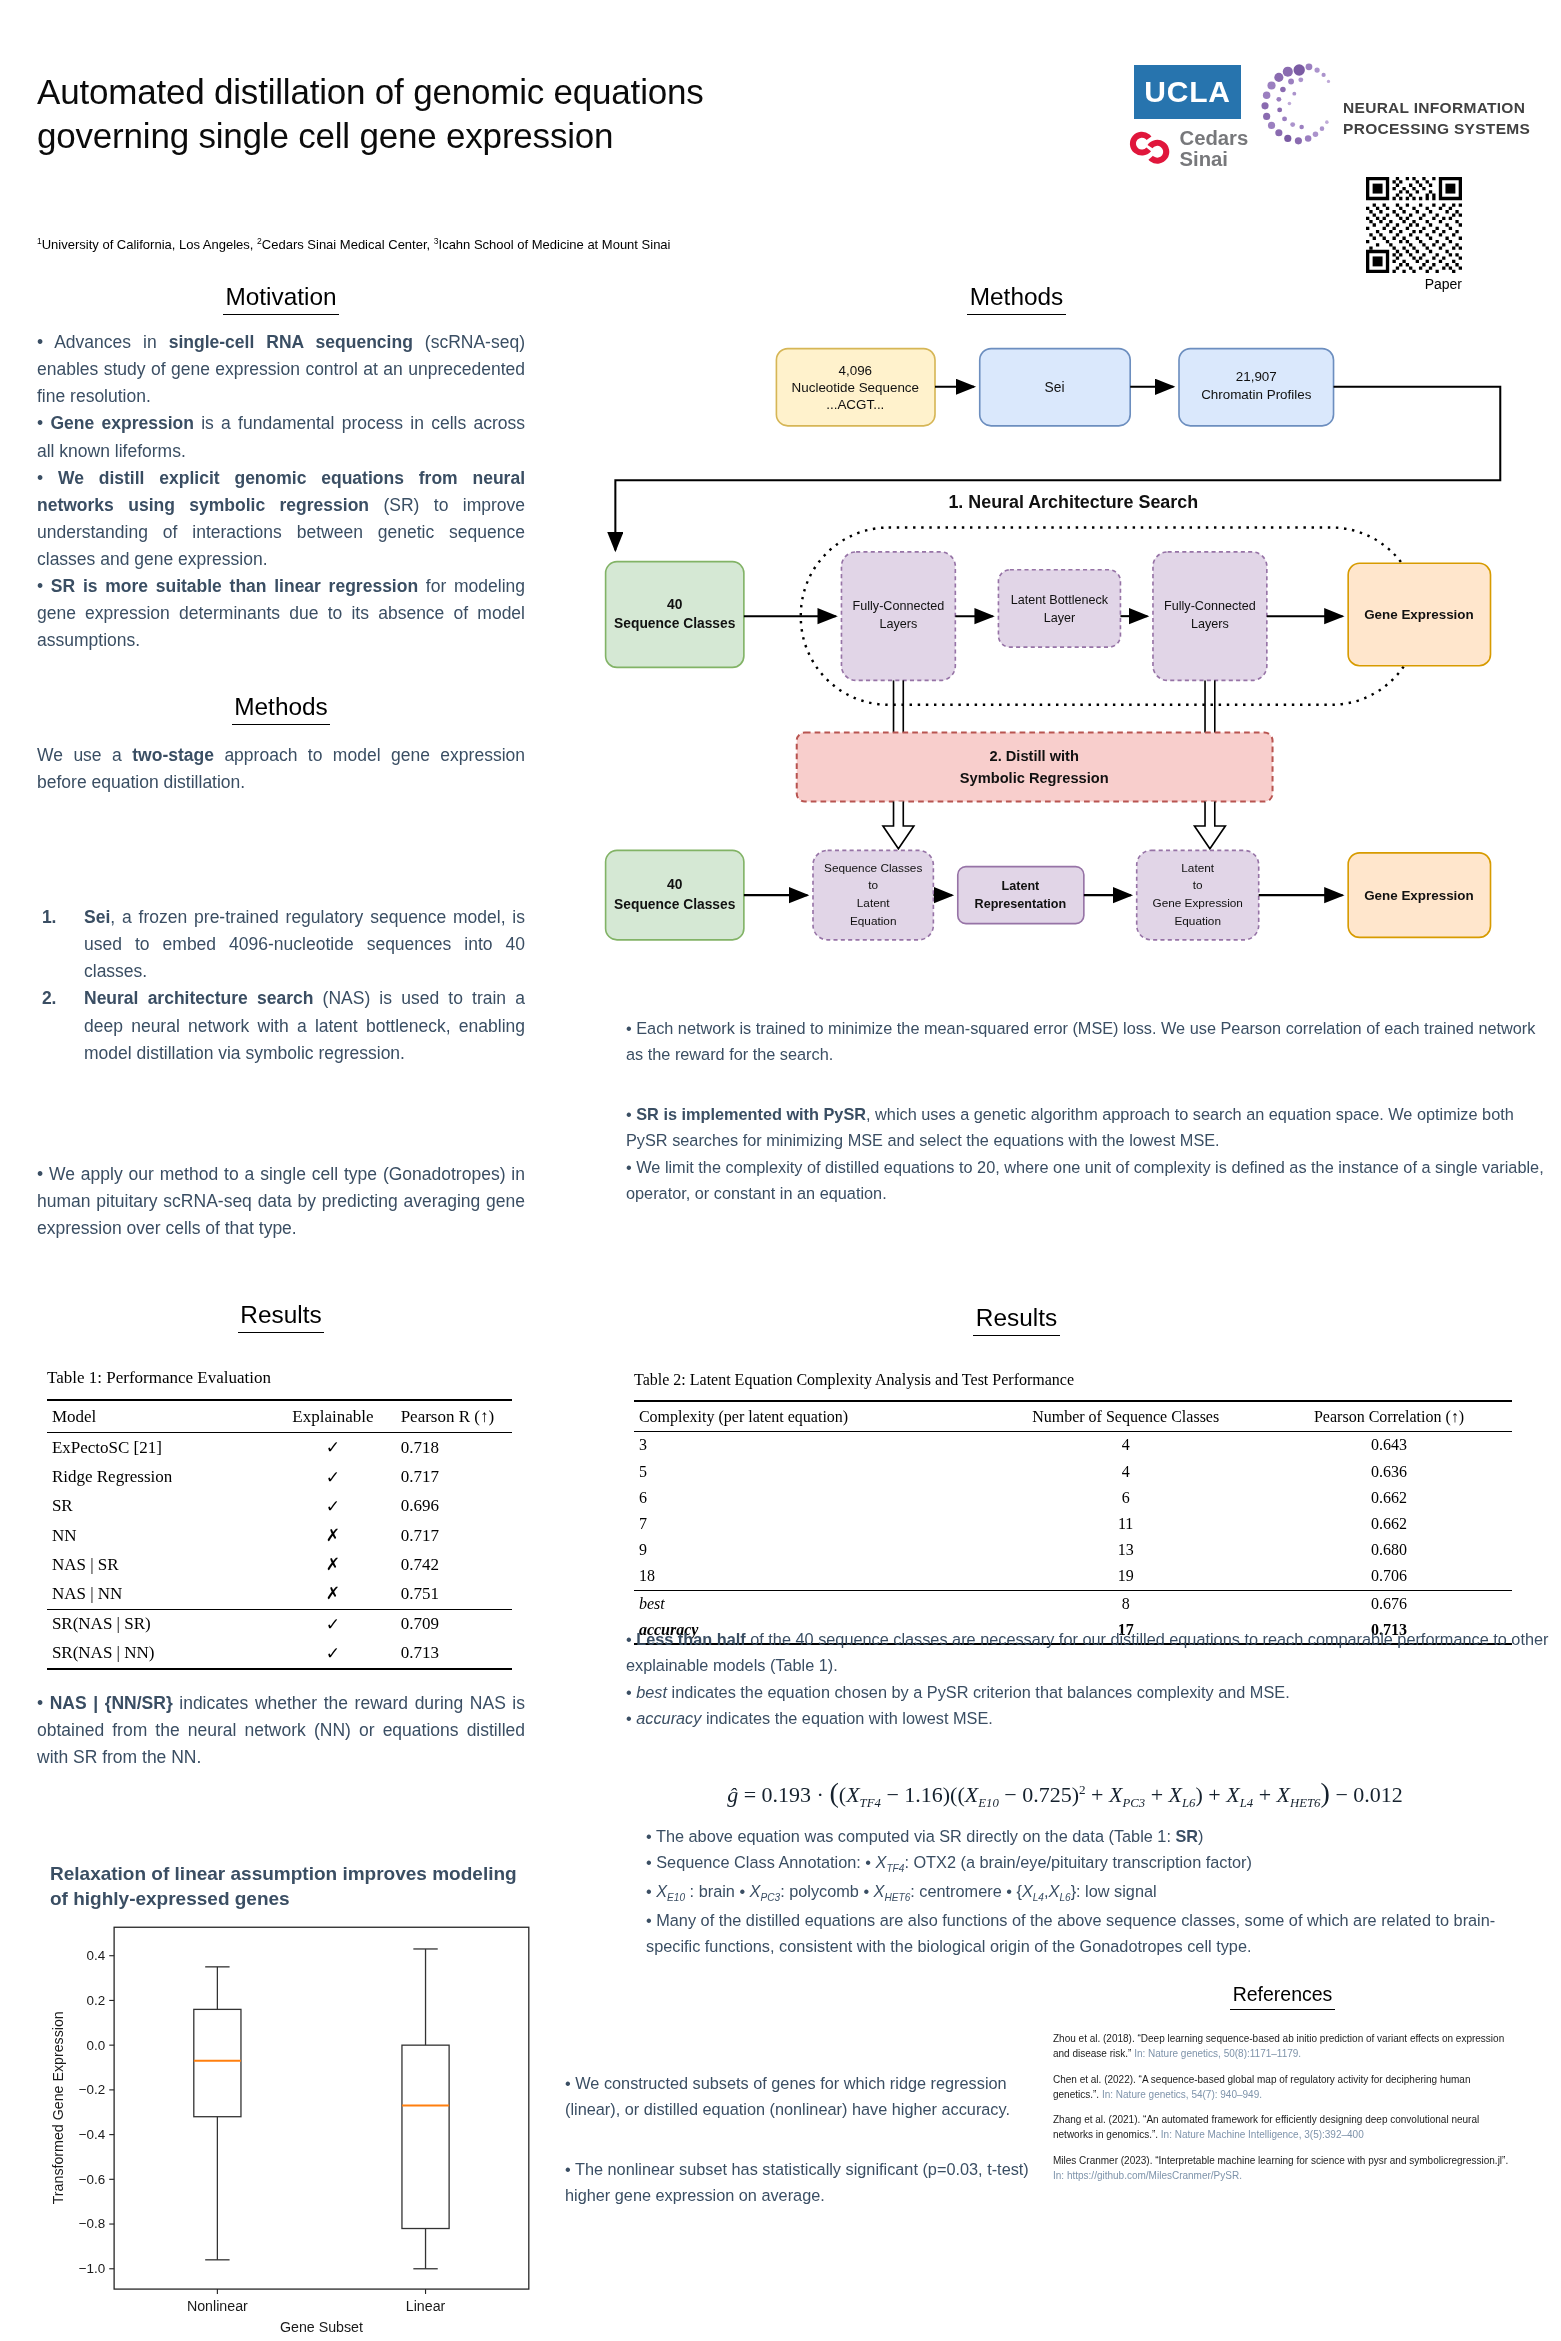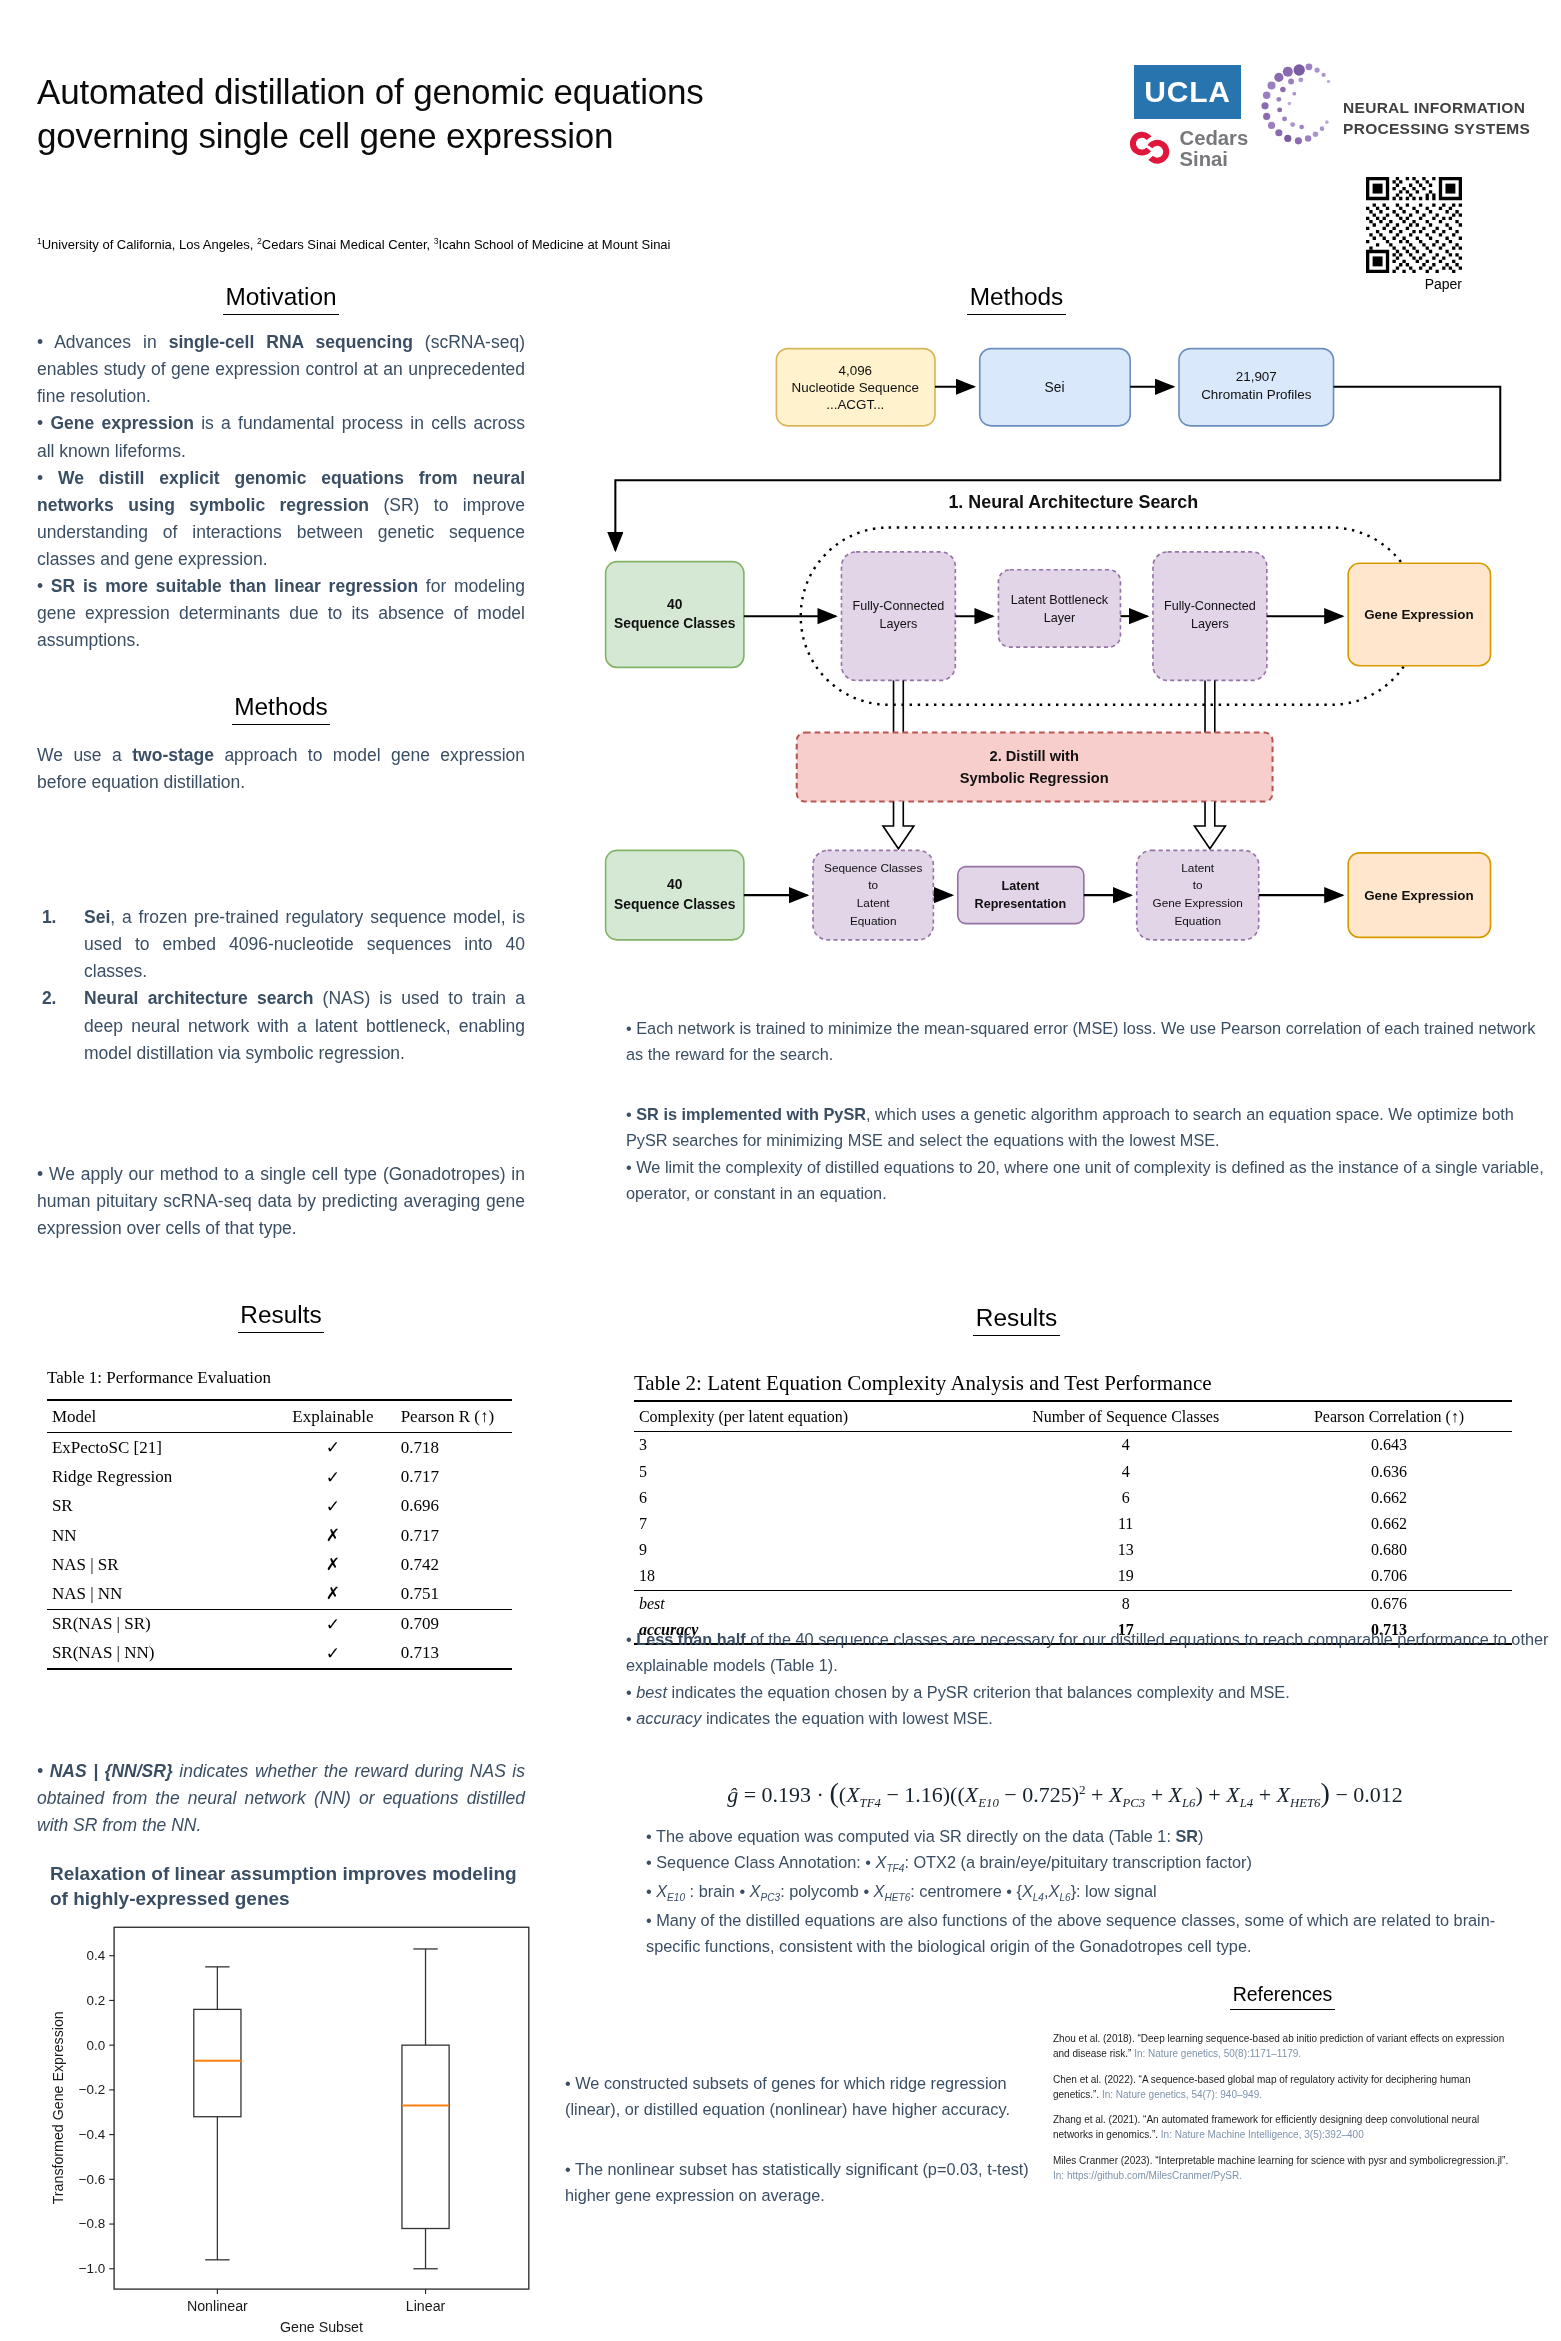--- a/index.html
+++ b/index.html
@@ -225,21 +225,21 @@
           </tr>
         <tr>
             <td class="rule-bot2">SR(NAS | NN)</td>
             <td class="rule-bot2 c">✓</td>
             <td class="rule-bot2">0.713</td>
           </tr>
       </tbody>
     </table>
   </div>
 
-  <div class="abs body" style="left:37px;top:1758px;width:488px;font-style:italic;">
+  <div class="abs body" style="left:37px;top:1690px;width:488px;">
     <p><span>• </span><b>NAS | {NN/SR}</b><span> indicates whether the reward during NAS is obtained from the neural network (NN) or equations distilled with SR from the NN.</span></p>
   </div>
 
   <div class="abs bp-head" style="left:50px;top:1861px;width:472px;">Relaxation of linear assumption improves modeling of highly-expressed genes</div>
 
   <div class="abs" style="left:45px;top:1919px;">
     <svg width="496" height="419" viewBox="0 0 610 515">
       <rect x="85" y="10" width="510" height="445" fill="#fff" stroke="#262626" stroke-width="1.6"></rect>
 
       <g stroke="#262626" stroke-width="1.4">
@@ -393,21 +393,21 @@
   <div class="abs rb" style="left:626px;top:1015px;width:919px;">
     <p><span>• </span><span>Each network is trained to minimize the mean-squared error (MSE) loss. We use Pearson correlation of each trained network as the reward for the search.</span></p>
     <p class="gap"><span>• </span><b>SR is implemented with PySR</b><span>, which uses a genetic algorithm approach to search an equation space. We optimize both PySR searches for minimizing MSE and select the equations with the lowest MSE.</span></p>
     <p><span>• </span><span>We limit the complexity of distilled equations to 20, where one unit of complexity is defined as the instance of a single variable, operator, or constant in an equation.</span></p>
   </div>
 
   <div class="abs sec" style="left:610px;top:1304px;width:813px;">
     <span>Results</span>
   </div>
 
-  <div class="abs caption" style="left:634px;top:1371px;width:878px;font-size:21px;">Table 2: Latent Equation Complexity Analysis and Test Performance</div>
+  <div class="abs caption" style="left:634px;top:1371px;width:878px;font-size:16px;">Table 2: Latent Equation Complexity Analysis and Test Performance</div>
 
   <div class="abs" style="left:634px;top:1400px;width:878px;">
     <table class="tbl t2">
       <thead>
         <tr>
           <th class="rule-dbl rule-bot" style="width:40%;">Complexity (per latent equation)</th>
           <th class="rule-dbl rule-bot c" style="width:32%;">Number of Sequence Classes</th>
           <th class="rule-dbl rule-bot c" style="width:28%;">Pearson Correlation (↑)</th>
         </tr>
       </thead>

